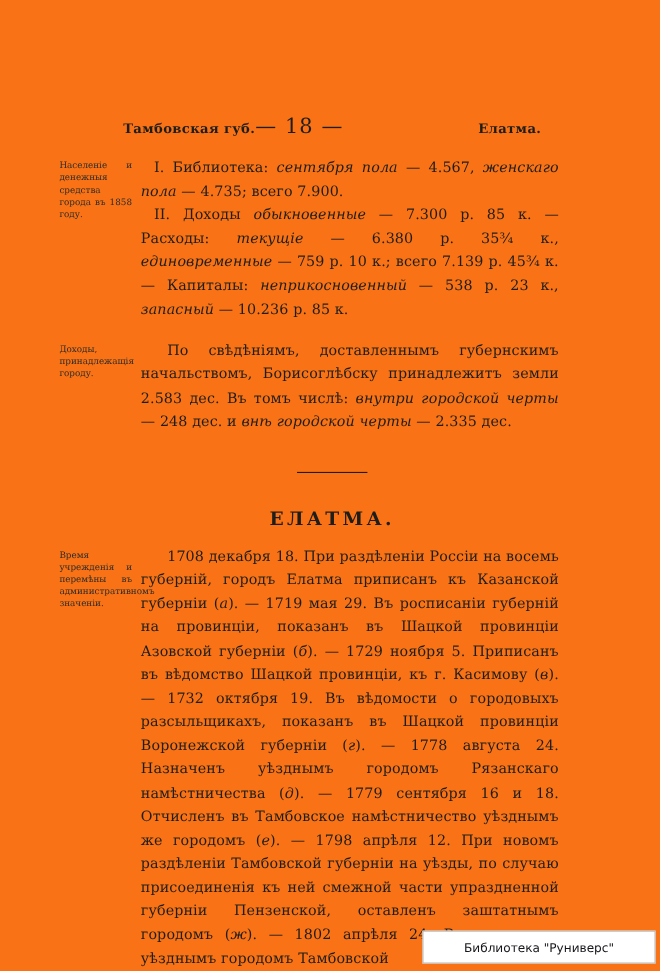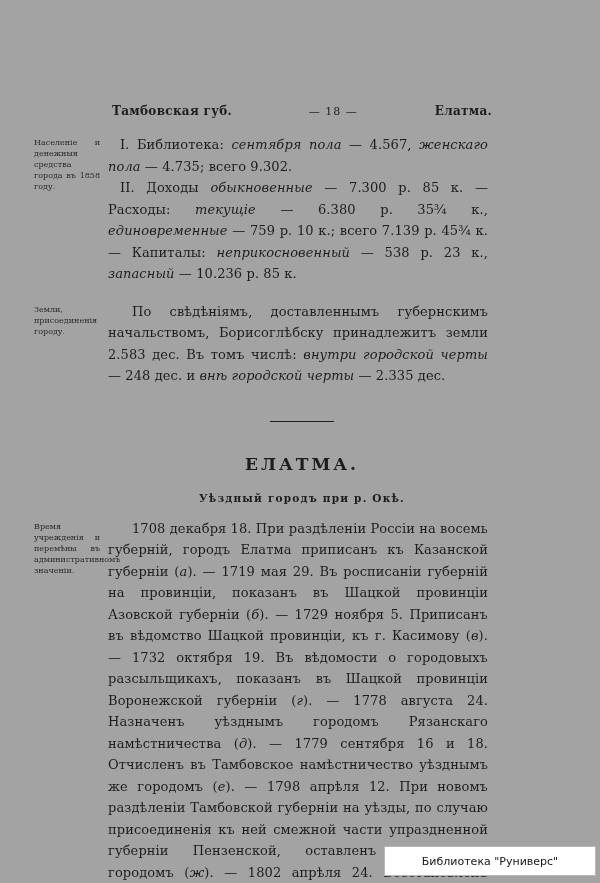--- a/index.html
+++ b/index.html
@@ -1,41 +1,41 @@
 <!DOCTYPE html>
 <html><head>
 <meta charset="utf-8">
 <style>
   html,body{margin:0;padding:0;background:#e9e7e2;}
   .page{
     position:relative;
     width:600px;height:883px;
     margin:0 auto;
-    background:#a3a3a3;
+    background:#f97316;
     box-sizing:border-box;
     padding-top:104px;
     font-family:"DejaVu Serif", serif;
     color:#1d1d1b;
     overflow:hidden;
   }
   
   .header{
     margin-left:112px;width:380px;
     display:flex;align-items:baseline;
     font-size:12px;
   }
   .h-left{font-weight:bold;letter-spacing:.3px;}
-  .h-center{flex:1;text-align:center;font-size:11px;letter-spacing:1px;}
+  .h-center{flex:1;text-align:left;font-size:19px;letter-spacing:1px;}
   .h-right{font-weight:bold;letter-spacing:.3px;}
 
   
   .entry{
     display:flex;
     margin-top:16px;
-    margin-left:34px;
+    margin-left:54px;
   }
   .margin-col{width:66px;flex:none;padding-top:3px;}
   .margin-note{
     font-size:8px;line-height:11px;
     text-align:justify;
     color:#2a2a28;
   }
   .text-col{width:380px;margin-left:8px;flex:none;}
   .para{
     margin:0;
@@ -89,38 +89,37 @@
     <span class="h-left">Тамбовская губ.</span>
     <span class="h-center">— 18 —</span>
     <span class="h-right">Елатма.</span>
   </div>
 
   <div class="entry">
     <div class="margin-col">
       <div class="margin-note">Населеніе и денежныя средства города въ 1858 году.</div>
     </div>
     <div class="text-col">
-      <p class="para indent-sm"><span>I. Библиотека: </span><span class="i">сентября пола</span><span> — </span><span class="b">4.567</span><span>, </span><span class="i">женскаго пола</span><span> — </span><span class="b">4.735</span><span>; всего </span><span class="b">9.302</span><span>.</span></p>
+      <p class="para indent-sm"><span>I. Библиотека: </span><span class="i">сентября пола</span><span> — </span><span class="b">4.567</span><span>, </span><span class="i">женскаго пола</span><span> — </span><span class="b">4.735</span><span>; всего </span><span class="b">7.900</span><span>.</span></p>
       <p class="para indent-sm"><span>II. Доходы </span><span class="i">обыкновенные</span><span> — </span><span class="b">7.300</span><span> р. 85 к. — Расходы: </span><span class="i">текущіе</span><span> — </span><span class="b">6.380</span><span> р. 35¾ к., </span><span class="i">единовременные</span><span> — </span><span class="b">759</span><span> р. 10 к.; всего </span><span class="b">7.139</span><span> р. 45¾ к. — Капиталы: </span><span class="i">неприкосновенный</span><span> — </span><span class="b">538</span><span> р. 23 к., </span><span class="i">запасный</span><span> — </span><span class="b">10.236</span><span> р. 85 к.</span></p>
     </div>
   </div>
 
   <div class="entry">
     <div class="margin-col">
-      <div class="margin-note">Земли, присоединенія городу.</div>
+      <div class="margin-note">Доходы, принадлежащія городу.</div>
     </div>
     <div class="text-col">
       <p class="para indent-md"><span>По свѣдѣніямъ, доставленнымъ губернскимъ начальствомъ, Борисоглѣбску принадлежитъ земли </span><span class="b">2.583</span><span> дес. Въ томъ числѣ: </span><span class="i">внутри городской черты</span><span> — </span><span class="b">248</span><span> дес. и </span><span class="i">внѣ городской черты</span><span> — </span><span class="b">2.335</span><span> дес.</span></p>
     </div>
   </div>
 
   <div class="divider"></div>
 
   <h1 class="city-heading">ЕЛАТМА.</h1>
-  <div class="city-subheading">Уѣздный городъ при р. Окѣ.</div>
 
   <div class="entry history">
     <div class="margin-col">
       <div class="margin-note">Время учрежденія и перемѣны въ административномъ значеніи.</div>
     </div>
     <div class="text-col">
       <p class="para indent-md"><span>1708 декабря 18. При раздѣленіи Россіи на восемь губерній, городъ Елатма приписанъ къ Казанской губерніи (</span><span class="i">а</span><span>). — 1719 мая 29. Въ росписаніи губерній на провинціи, показанъ въ Шацкой провинціи Азовской губерніи (</span><span class="i">б</span><span>). — 1729 ноября 5. Приписанъ въ вѣдомство Шацкой провинціи, къ г. Касимову (</span><span class="i">в</span><span>). — 1732 октября 19. Въ вѣдомости о городовыхъ разсыльщикахъ, показанъ въ Шацкой провинціи Воронежской губерніи (</span><span class="i">г</span><span>). — 1778 августа 24. Назначенъ уѣзднымъ городомъ Рязанскаго намѣстничества (</span><span class="i">д</span><span>). — 1779 сентября 16 и 18. Отчисленъ въ Тамбовское намѣстничество уѣзднымъ же городомъ (</span><span class="i">е</span><span>). — 1798 апрѣля 12. При новомъ раздѣленіи Тамбовской губерніи на уѣзды, по случаю присоединенія къ ней смежной части упраздненной губерніи Пензенской, оставленъ заштатнымъ городомъ (</span><span class="i">ж</span><span>). — 1802 апрѣля 24. Возстановленъ уѣзднымъ городомъ Тамбовской</span></p>
     </div>
   </div>
 

